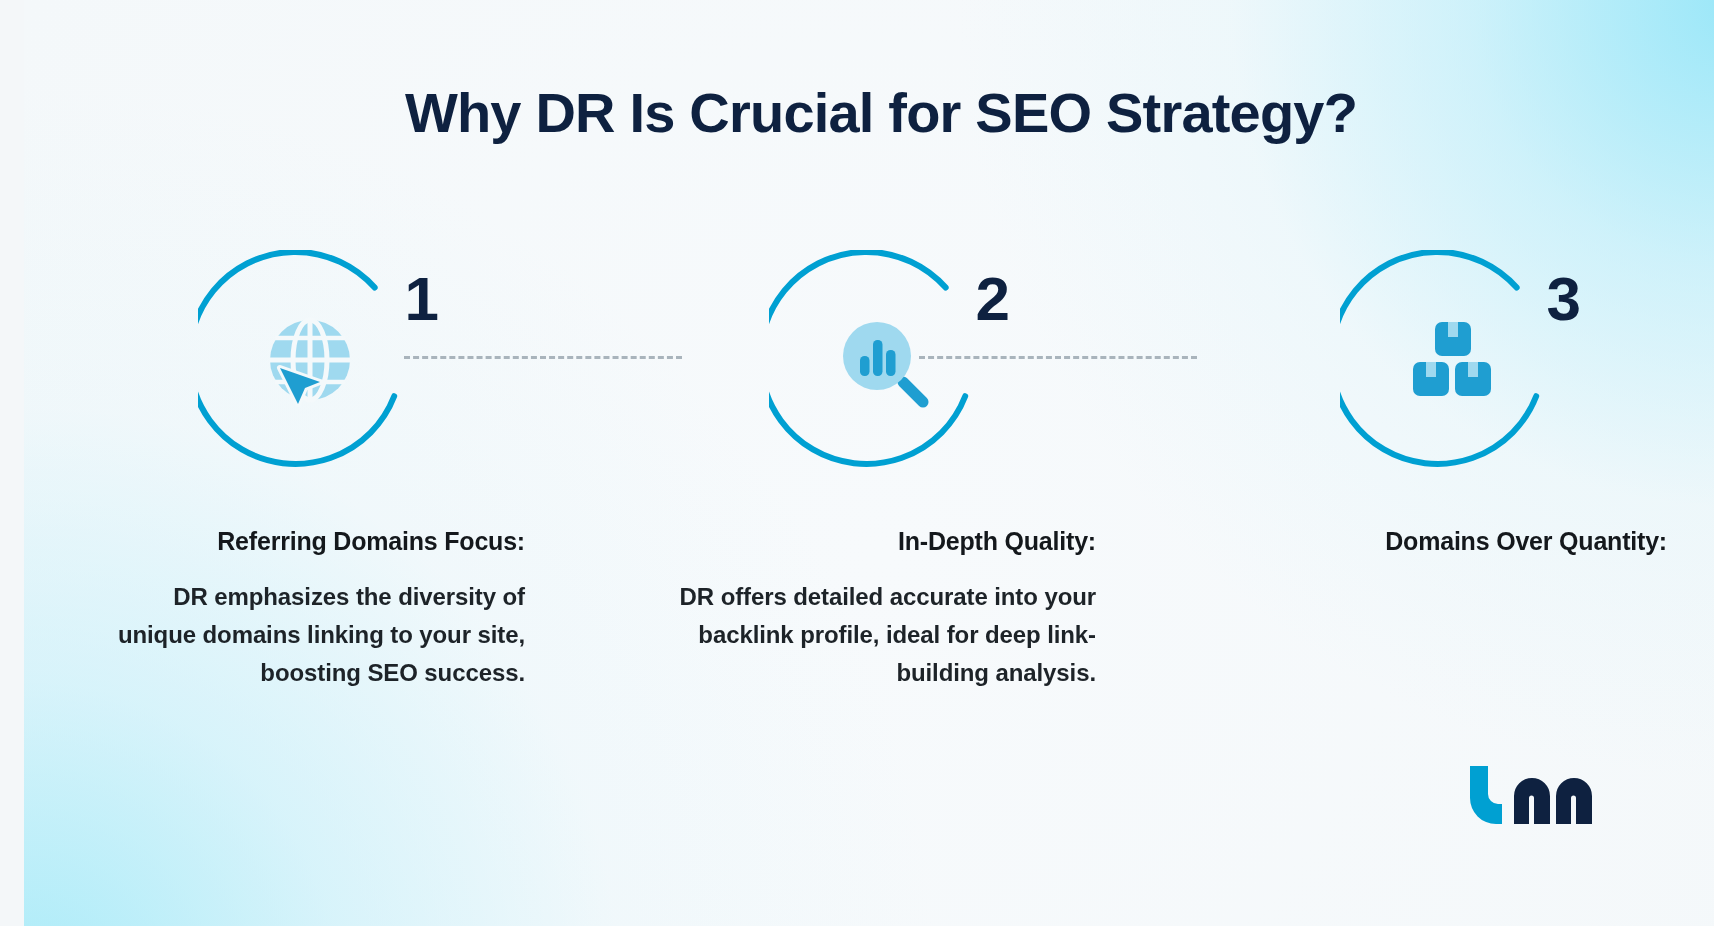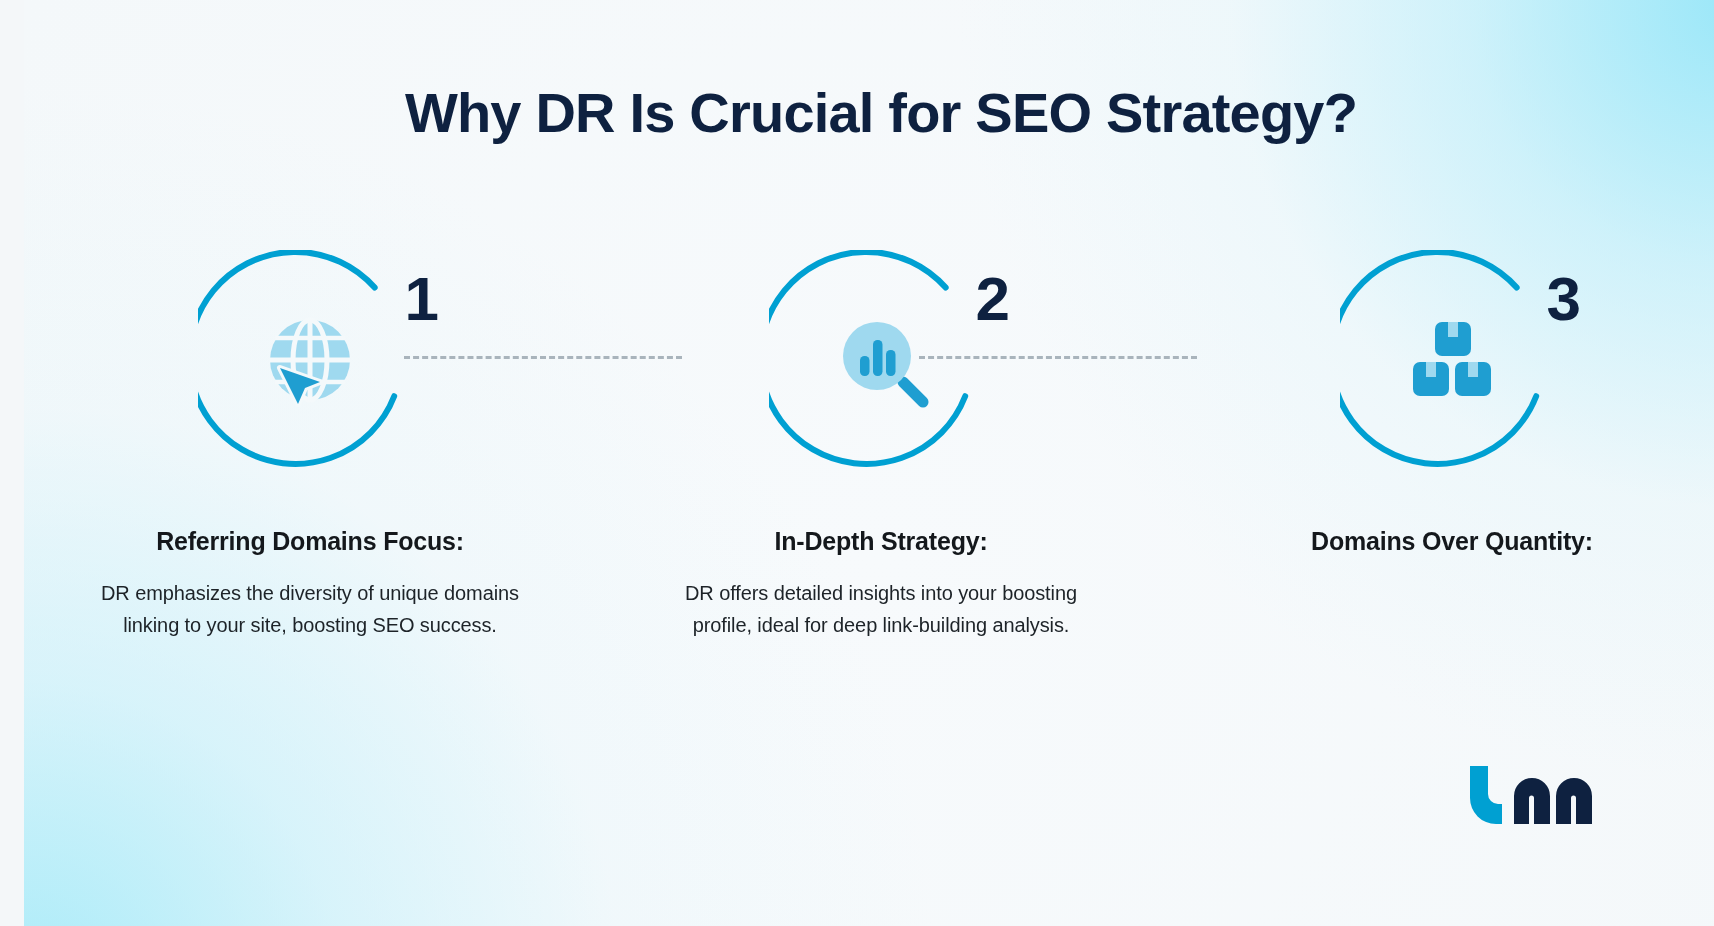--- a/index.html
+++ b/index.html
@@ -115,34 +115,34 @@
     top: 356px;
     height: 3px;
     border-top: 3px dashed #a9b4bc;
   }
   #connector-1-2 { left: 380px;  width: 278px; }
   #connector-2-3 { left: 895px;  width: 278px; }
 
   
   .text-block {
     width: 430px;
-    text-align: center;
+    text-align: right;
     margin-top: 42px;
   }
   .card-heading {
     font-size: 25px;
     font-weight: 700;
     color: #14181c;
     letter-spacing: -0.2px;
     margin-bottom: 22px;
     line-height: 1.2;
   }
   .card-body {
-    font-size: 20px;
-    font-weight: 400;
+    font-size: 24px;
+    font-weight: 700;
     color: #1d2328;
     line-height: 1.58;
     letter-spacing: -0.1px;
   }
 
   
   #logo {
     position: absolute;
     right: 128px;
     bottom: 88px;
@@ -208,22 +208,22 @@
             <rect x="31" y="46" width="9.5" height="20" rx="4.5" fill="#1f9ed1"></rect>
             <rect x="44" y="30" width="9.5" height="36" rx="4.5" fill="#1f9ed1"></rect>
             <rect x="57" y="40" width="9.5" height="26" rx="4.5" fill="#1f9ed1"></rect>
           </svg>
         </div>
 
         <div class="step-number">2</div>
       </div>
 
       <div class="text-block">
-        <div class="card-heading">In-Depth Strategy:</div>
-        <div class="card-body">DR offers detailed insights into your boosting profile, ideal for deep link-building analysis.</div>
+        <div class="card-heading">In-Depth Quality:</div>
+        <div class="card-body">DR offers detailed accurate into your backlink profile, ideal for deep link-building analysis.</div>
       </div>
     </div>
 
     <div class="column">
       <div class="circle-wrap">
 
         <svg class="ring" viewBox="0 0 224 224">
           <path d="M 186.4 47.3 A 106 106 0 1 0 190.6 157.6" fill="none" stroke="#00a0d2" stroke-width="6" stroke-linecap="round" transform="rotate(-8 112 112)"></path>
         </svg>
 

